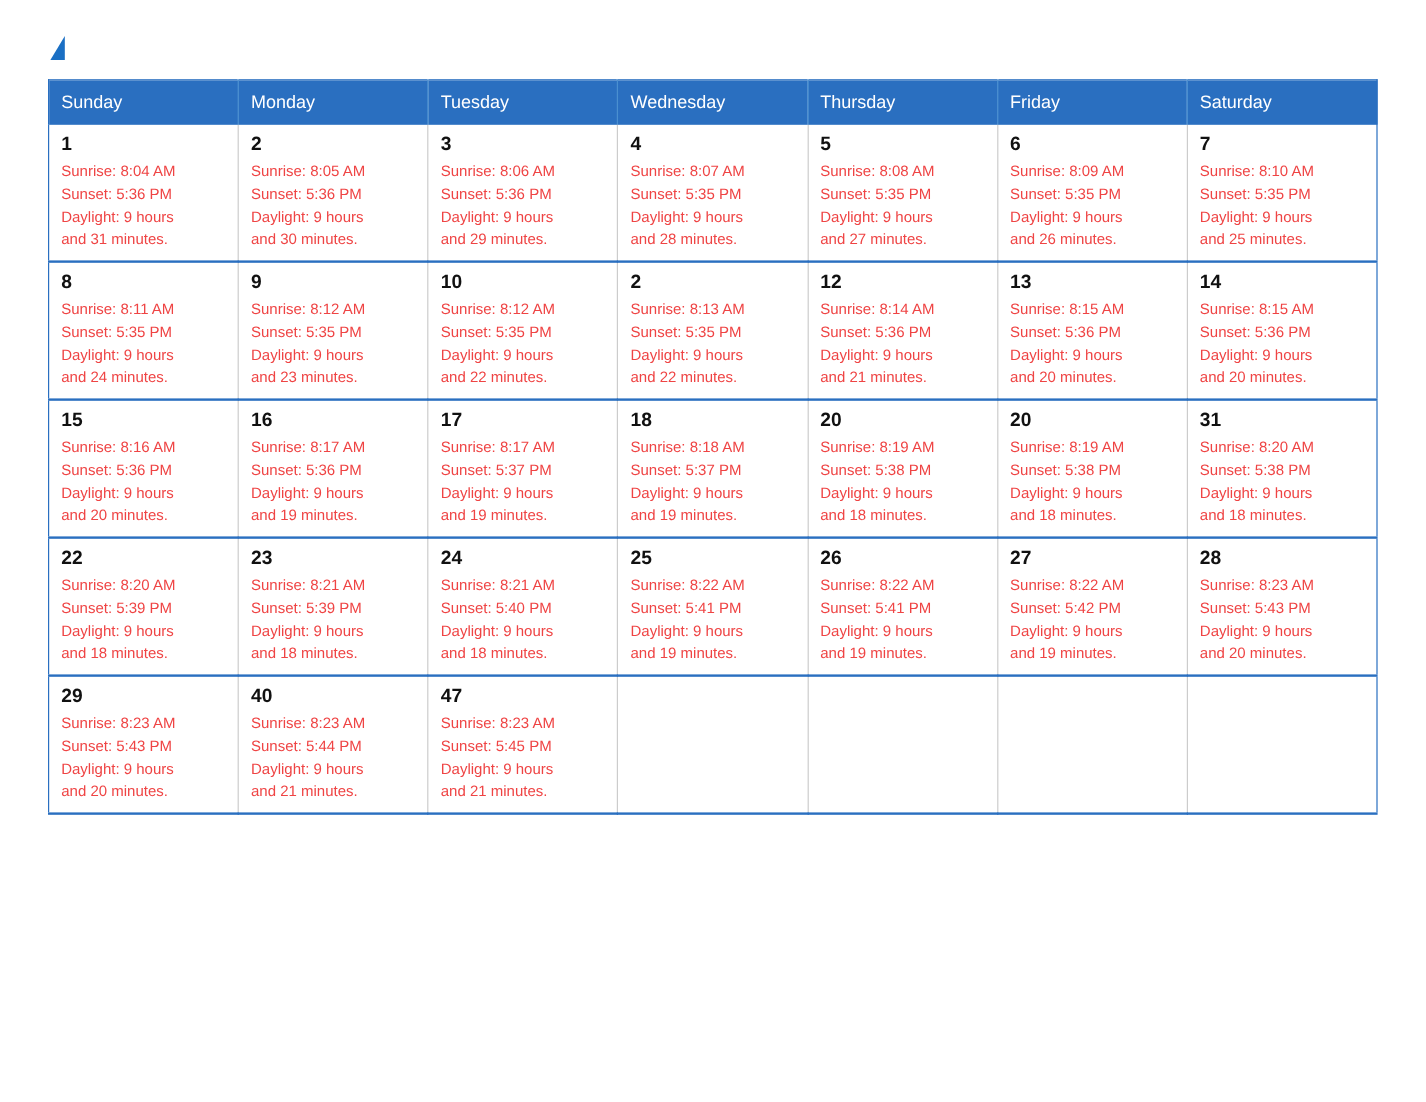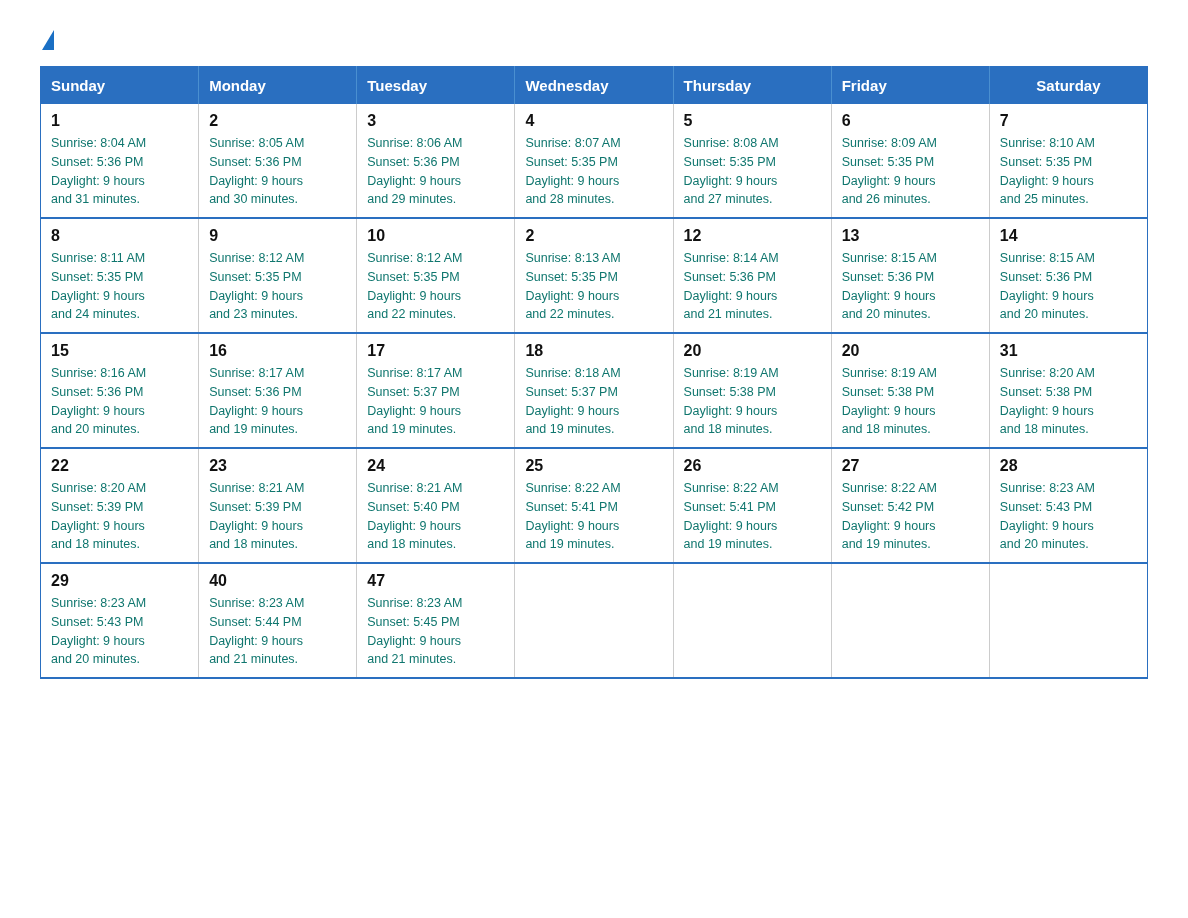--- a/index.html
+++ b/index.html
@@ -41,29 +41,28 @@
       border: 1px solid #2a6fc0;
     }
 
     .calendar-table thead tr {
       background-color: #2a6fc0;
     }
 
     .calendar-table thead th {
       color: #ffffff;
       font-size: 15px;
-      font-weight: bold;
+      font-weight: normal;
       padding: 10px 10px;
       text-align: left;
       border-right: 1px solid #4a8fd0;
     }
 
     .calendar-table thead th:last-child {
       border-right: none;
-      text-align: center;
     }
 
     .calendar-table tbody tr {
       border-bottom: 2px solid #2a6fc0;
     }
 
     .calendar-table tbody td {
       vertical-align: top;
       padding: 8px 10px;
       border-right: 1px solid #cccccc;
@@ -81,21 +80,21 @@
       font-size: 16px;
       font-weight: bold;
       color: #111;
       display: block;
       margin-bottom: 4px;
     }
 
     .day-info {
       font-size: 12.5px;
       line-height: 1.5;
-      color: #0f766e;
+      color: #ef4444;
     }
 
     .empty-cell {
       background: #ffffff;
     }
 
     .logo-container {
       display: flex;
       flex-direction: column;
       align-items: flex-start;

